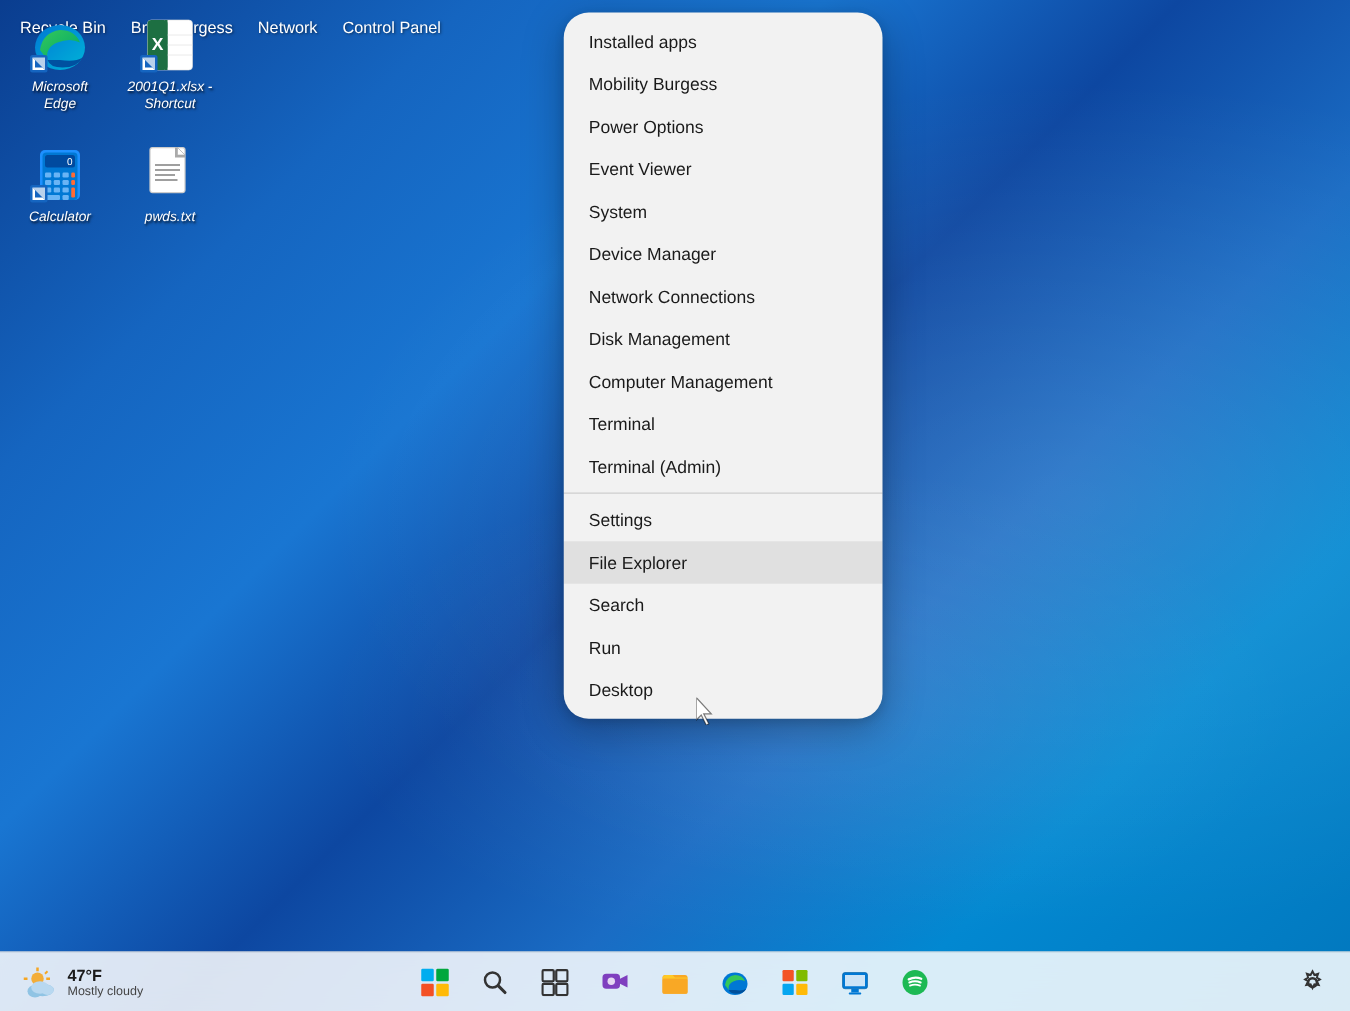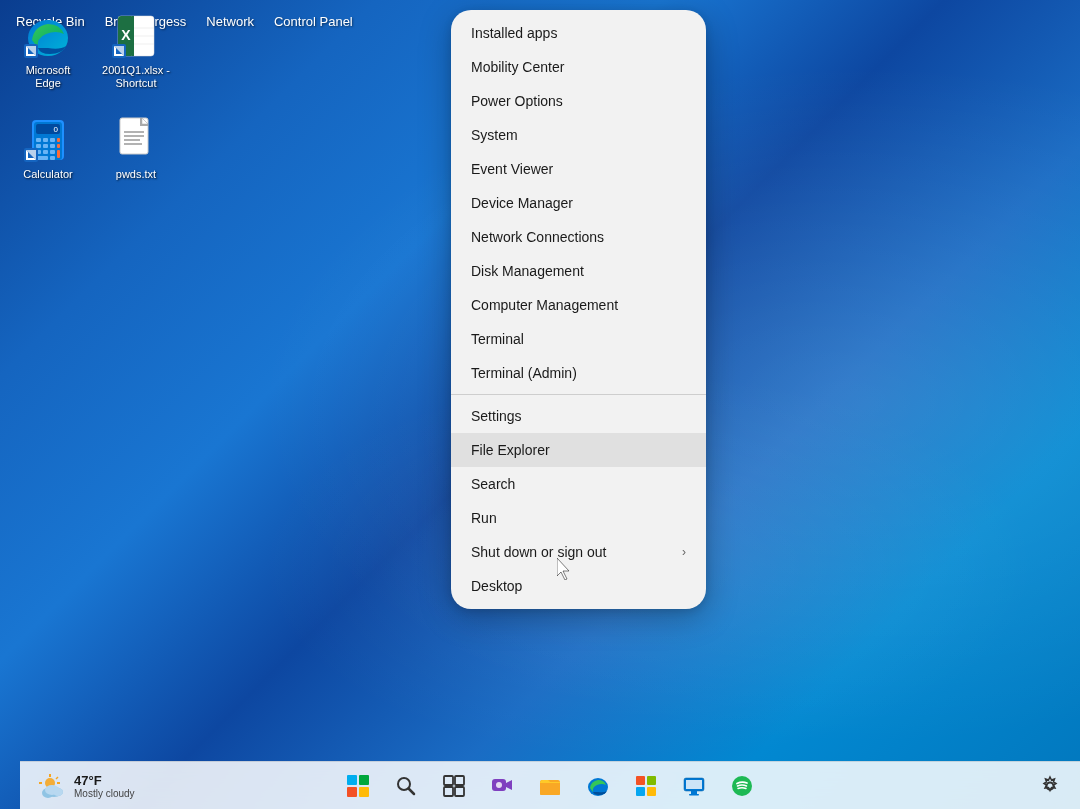--- a/index.html
+++ b/index.html
@@ -60,37 +60,37 @@
       position: relative;
       margin-bottom: 4px;
     }
 
     .icon-label {
       color: white;
       font-size: 11px;
       text-align: center;
       text-shadow: 1px 1px 2px rgba(0,0,0,0.8);
       line-height: 1.2;
+      font-style: italic;
     }
 
     
     .taskbar {
       position: absolute;
       bottom: 0;
       left: 0;
       right: 0;
       height: 48px;
       background: rgba(255,255,255,0.85);
       backdrop-filter: blur(10px);
       display: flex;
       align-items: center;
       justify-content: space-between;
       padding: 0 8px;
       border-top: 1px solid rgba(0,0,0,0.1);
-      margin-left: 20px;
     }
 
     .weather-widget {
       display: flex;
       align-items: center;
       gap: 6px;
       padding: 2px 8px;
     }
 
     .weather-icon {
@@ -309,30 +309,30 @@
     </div>
 
   </div>
 
   <div class="context-menu">
 
     <div class="menu-item">
       <span>Installed apps</span>
     </div>
     <div class="menu-item">
-      <span>Mobility Center</span>
+      <span>Mobility Burgess</span>
     </div>
     <div class="menu-item">
       <span>Power Options</span>
     </div>
     <div class="menu-item">
+      <span>Event Viewer</span>
+    </div>
+    <div class="menu-item">
       <span>System</span>
-    </div>
-    <div class="menu-item">
-      <span>Event Viewer</span>
     </div>
     <div class="menu-item">
       <span>Device Manager</span>
     </div>
     <div class="menu-item">
       <span>Network Connections</span>
     </div>
     <div class="menu-item">
       <span>Disk Management</span>
     </div>
@@ -351,24 +351,20 @@
     </div>
     <div class="menu-item highlighted">
       <span>File Explorer</span>
 
     </div>
     <div class="menu-item">
       <span>Search</span>
     </div>
     <div class="menu-item">
       <span>Run</span>
-    </div>
-    <div class="menu-item">
-      <span>Shut down or sign out</span>
-      <span class="menu-arrow">›</span>
     </div>
     <div class="menu-item">
       <span>Desktop</span>
     </div>
 
   </div>
 
   <div style="position:absolute; left:557px; top:558px; pointer-events:none; z-index:9999;">
     <svg width="16" height="22" viewBox="0 0 16 22">
       <path d="M0 0 L0 18 L4 14 L8 22 L10 21 L6 13 L12 13 Z" fill="white" stroke="rgba(0,0,0,0.5)" stroke-width="1"></path>

